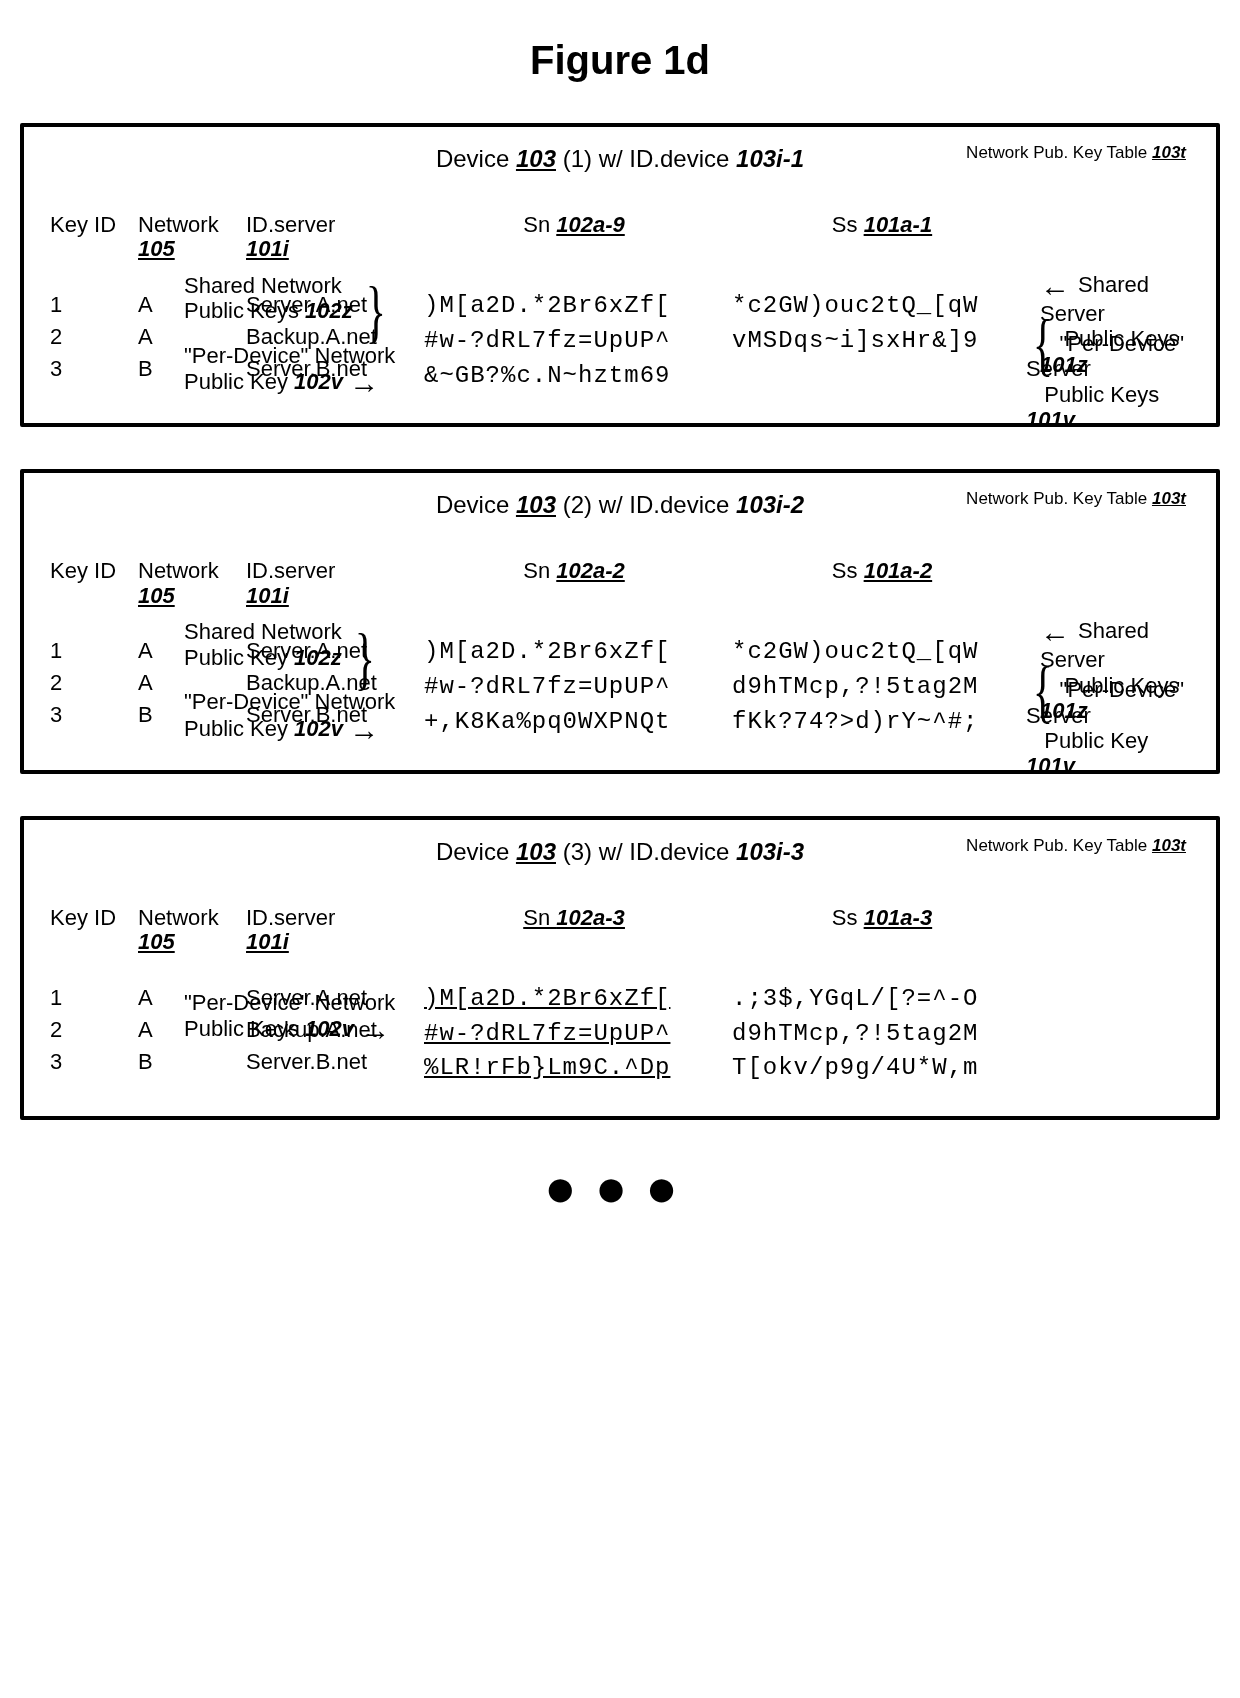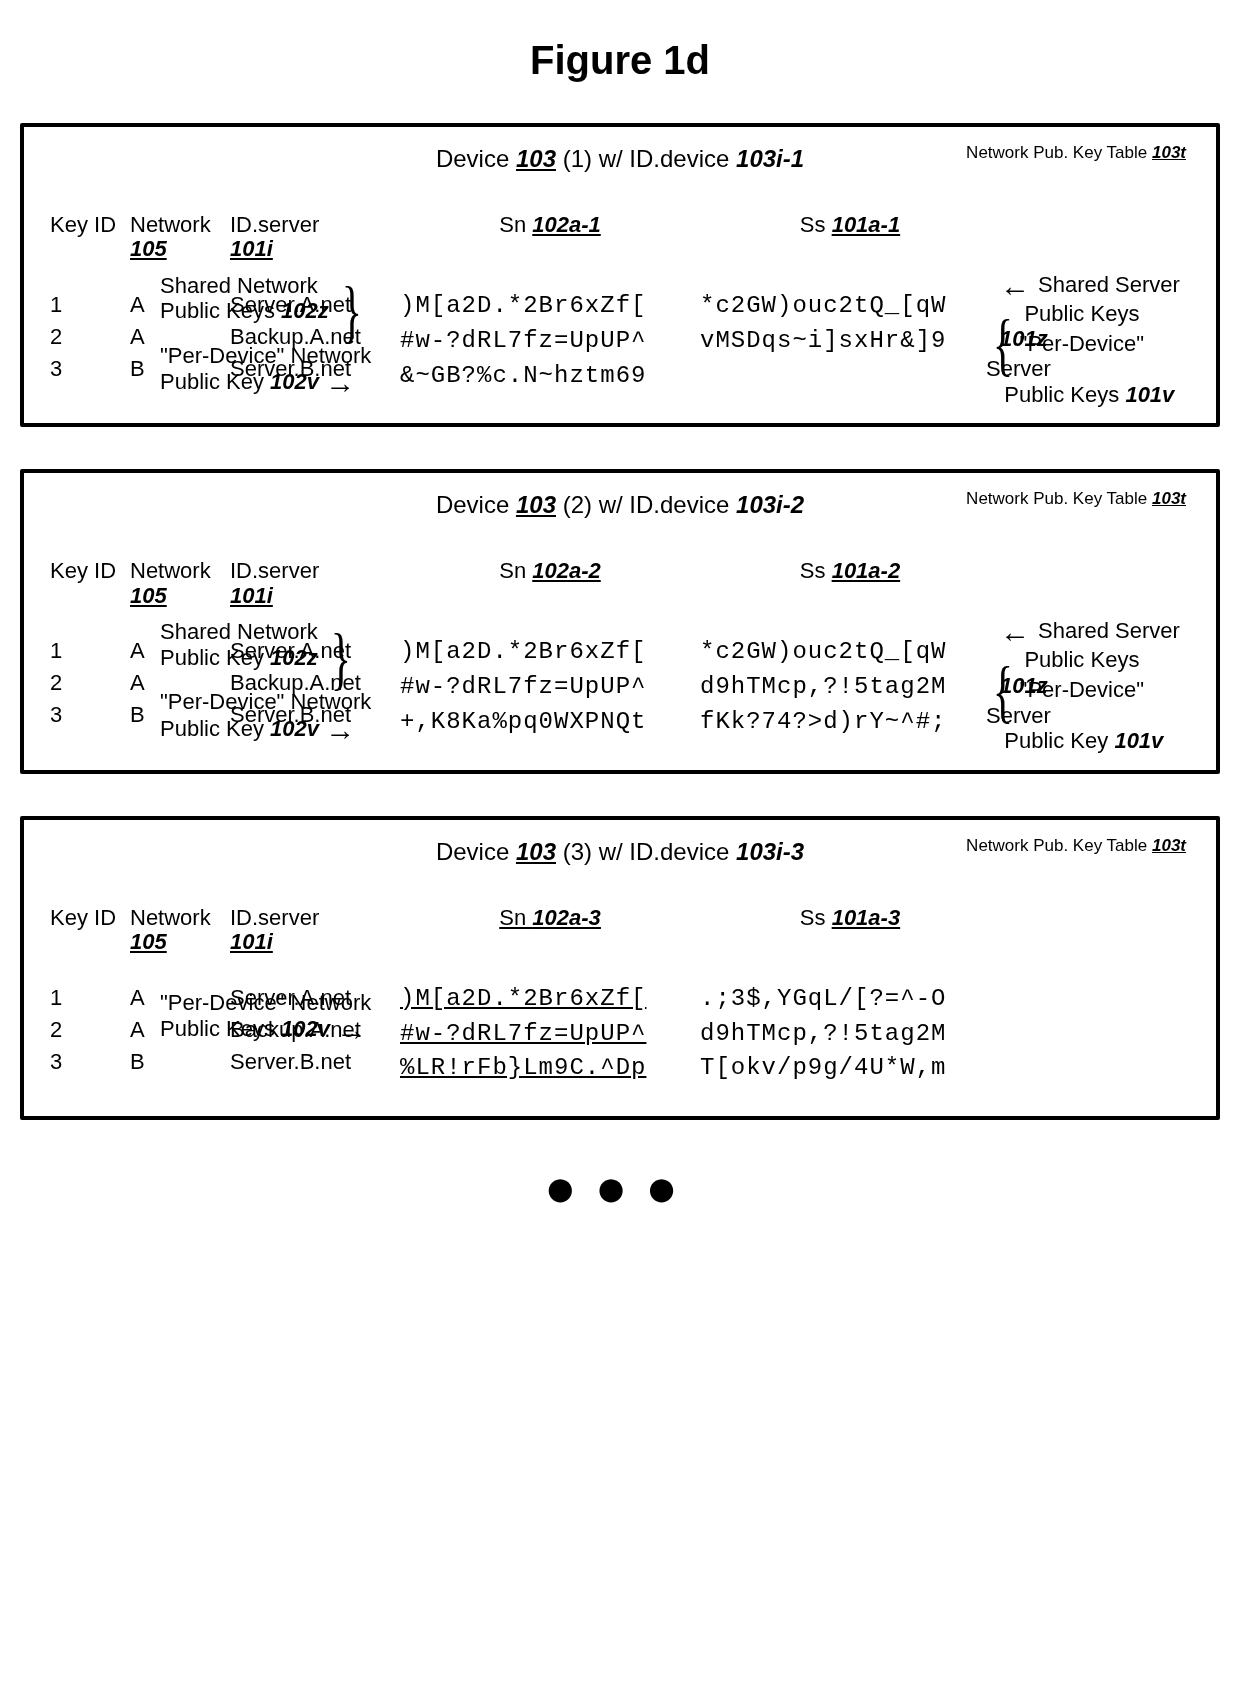--- a/index.html
+++ b/index.html
@@ -4,21 +4,21 @@
 <style>
   html,body{margin:0;padding:0;background:#fff;color:#000;font-family:"Helvetica Neue",Arial,sans-serif;font-size:20px}
   .page{width:1240px;margin:0 auto;padding:30px 20px 60px 20px;box-sizing:border-box}
   .figtitle{text-align:center;font-weight:700;font-size:40px;margin:8px 0 40px 0}
   .panel{border:4px solid #000;border-radius:2px;padding:18px 26px 30px 26px;margin-bottom:42px;position:relative}
   .panel-title{text-align:center;font-size:24px;margin-bottom:4px}
   .panel-title .u{text-decoration:underline}
   .panel-title .i{font-style:italic;font-weight:700}
   .toplabel{position:absolute;right:30px;top:16px;font-size:17px}
   .toplabel .i{font-style:italic;font-weight:700;text-decoration:underline}
-  .row{display:flex;align-items:flex-start;gap:0;margin-top:40px}
+  .row{display:flex;align-items:flex-start;gap:8px;margin-top:40px}
   .col{display:flex;flex-direction:column}
   .col.keyid{width:80px}
   .col.net{width:100px}
   .col.srv{width:170px}
   .col.sn{width:300px}
   .col.ss{width:300px}
   .hdr{font-size:22px;line-height:1.1;margin-bottom:18px;min-height:58px}
   .hdr .ref{font-style:italic;font-weight:700;text-decoration:underline}
   .cell{font-size:22px;line-height:1.45}
   .mono{font-family:"Courier New",monospace;letter-spacing:1px;font-size:24px;white-space:pre}
@@ -58,21 +58,21 @@
           </div>
           <div class="col srv">
             <div class="hdr">ID.server<br><span class="ref">101i</span></div>
             <div class="cell">Server.A.net</div>
             <div class="cell">Backup.A.net</div>
             <div class="cell">Server.B.net</div>
           </div>
           <div class="sn-wrap" style="position: relative;">
             <div class="col sn">
               <div class="hdr">
-                <div style="text-align:center">Sn <span class="ref">102a-1</span></div>
+                <div style="text-align:center">Sn <span class="ref">102a-9</span></div>
               </div>
               <div class="cell mono">)M[a2D.*2Br6xZf[</div>
               <div class="cell mono">#w-?dRL7fz=UpUP^</div>
               <div class="cell mono">&amp;~GB?%c.N~hztm69</div>
             </div>
             <div class="sn-ann" style="left: -240px; top: 60px; width: 240px;">Shared Network<br>Public Keys <span class="ref">102z</span> <span class="brace">}</span></div>
             <div class="sn-ann" style="left: -240px; top: 130px; width: 240px;">"Per-Device" Network<br>Public Key <span class="ref">102v</span> <span class="arrow">→</span></div>
           </div>
           <div class="col ss">
             <div class="hdr">

